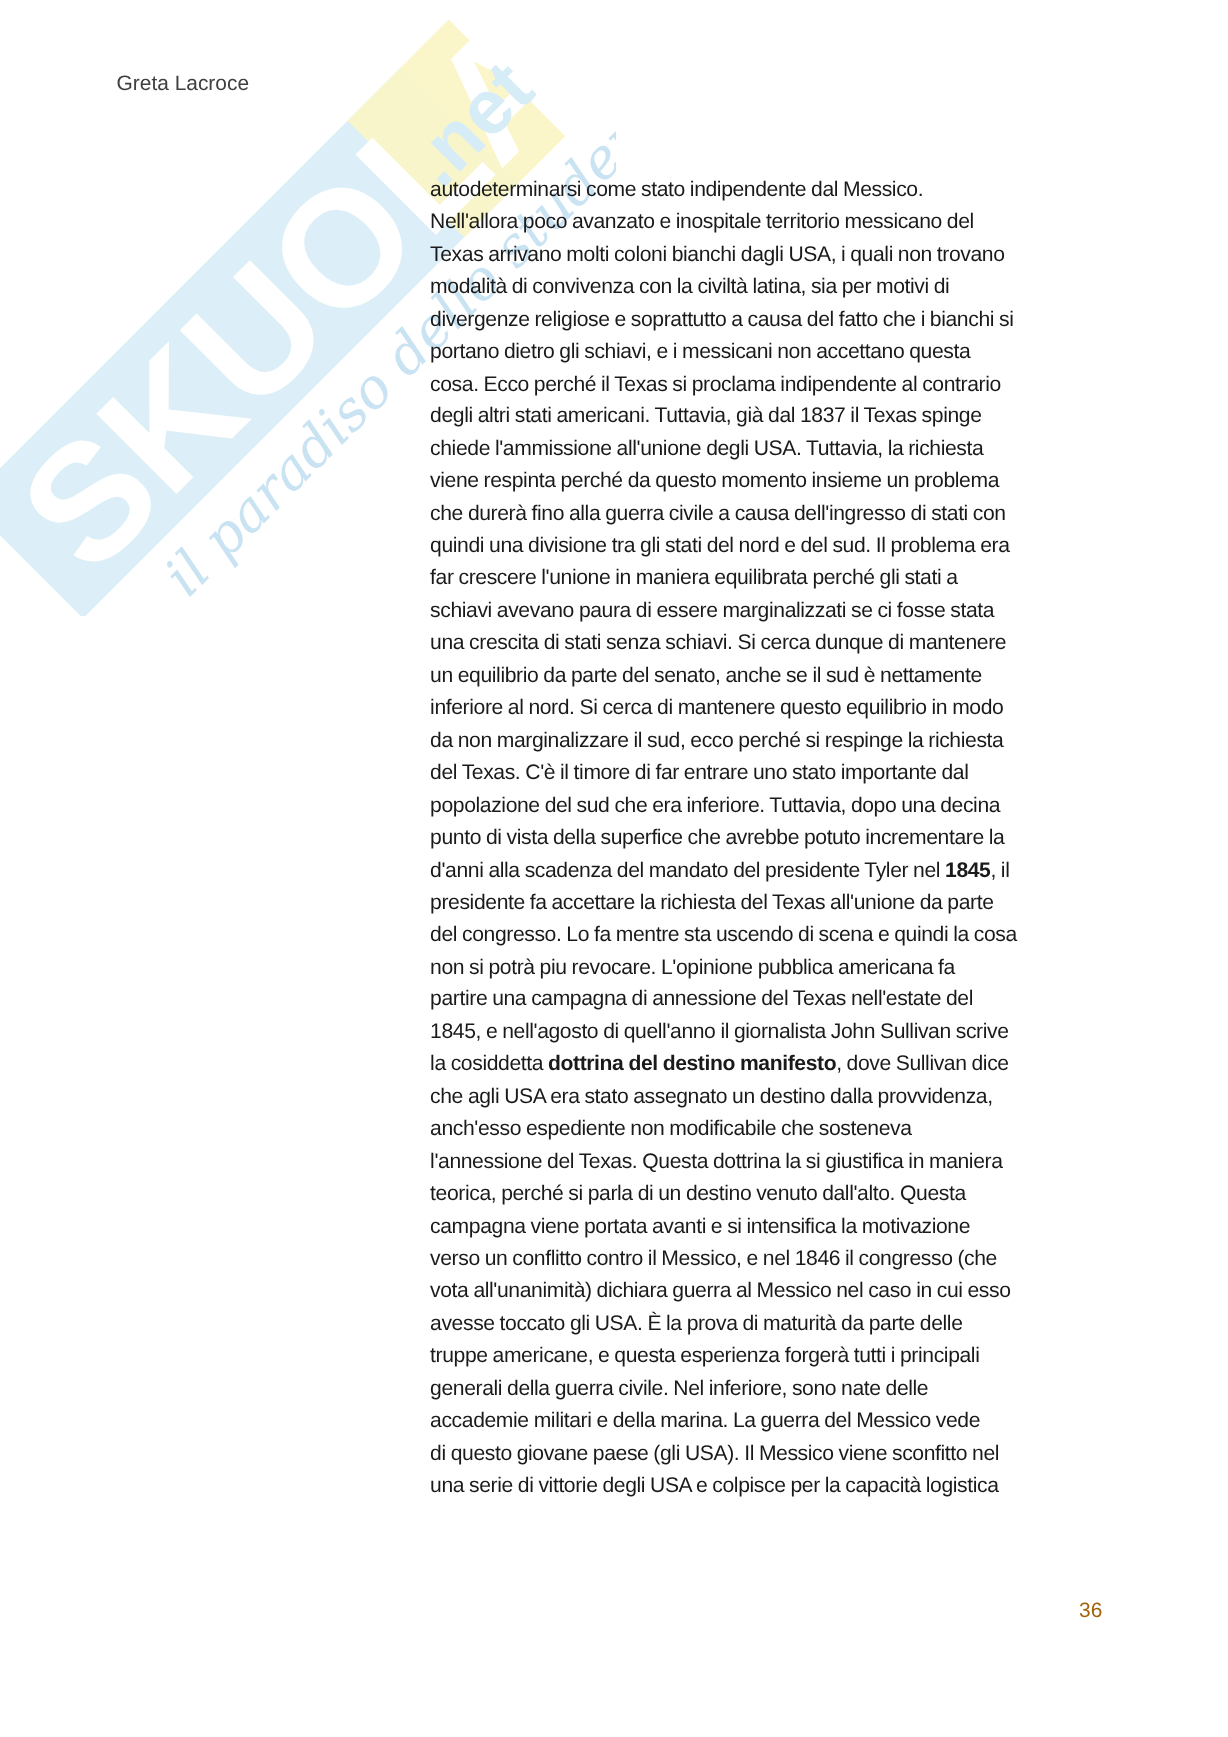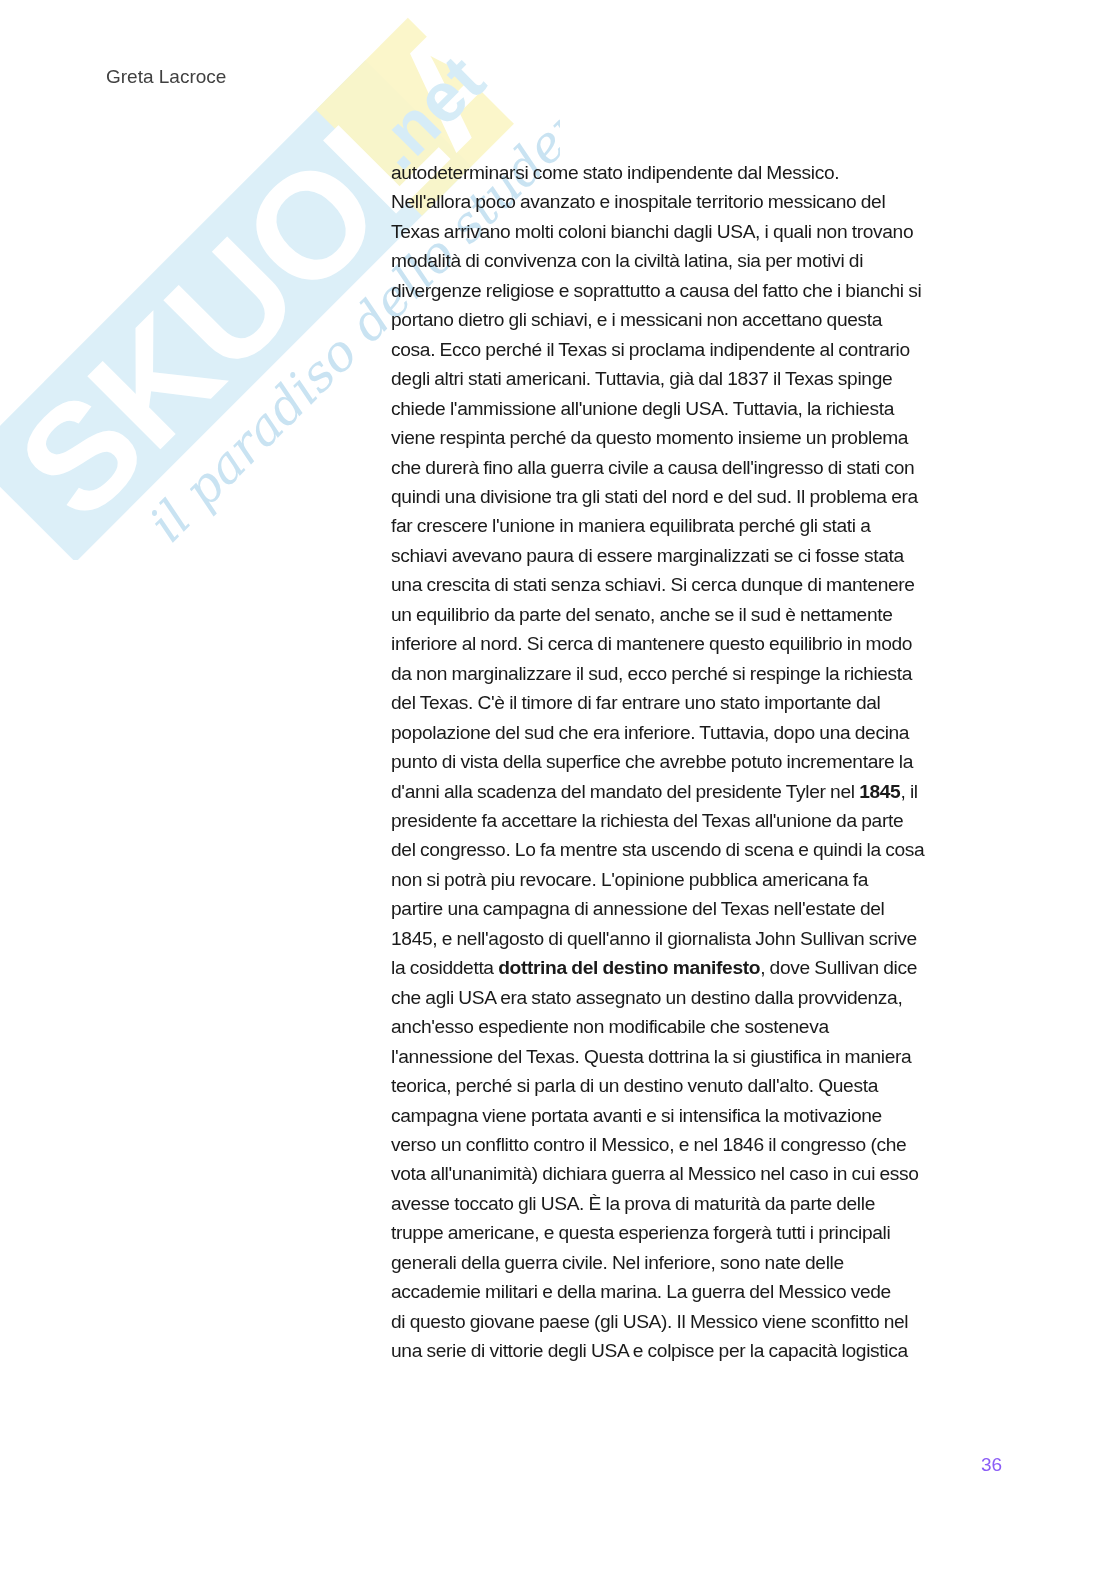--- a/index.html
+++ b/index.html
@@ -16,21 +16,21 @@
   .body-text {
     position: absolute; left: 374px; top: 158px; width: 640px;
     font-family: "Liberation Sans", sans-serif; font-size: 19.2px; line-height: 29.45px;
     color: #1a1a1a; letter-spacing: -0.35px; word-spacing: -0.5px; margin-left: 17px;
   }
   .body-text .line { display: block; white-space: nowrap; }
   .body-text b { font-weight: bold; }
 
   .page-number {
     position: absolute; left: 981px; top: 1454px;
-    font-family: "Liberation Sans", sans-serif; font-size: 19px; color: #8b5cf6;
+    font-family: "Liberation Sans", sans-serif; font-size: 19px; color: #a16207;
   }
 </style>
 </head>
 <body>
 
 <div class="page">
 
   <svg class="watermark" viewBox="0 0 560 560" xmlns="http://www.w3.org/2000/svg">
     <g transform="translate(270,290) rotate(-45)">
       <rect x="-330" y="-95" width="560" height="150" fill="#d6ecf7" opacity="0.85"></rect>

